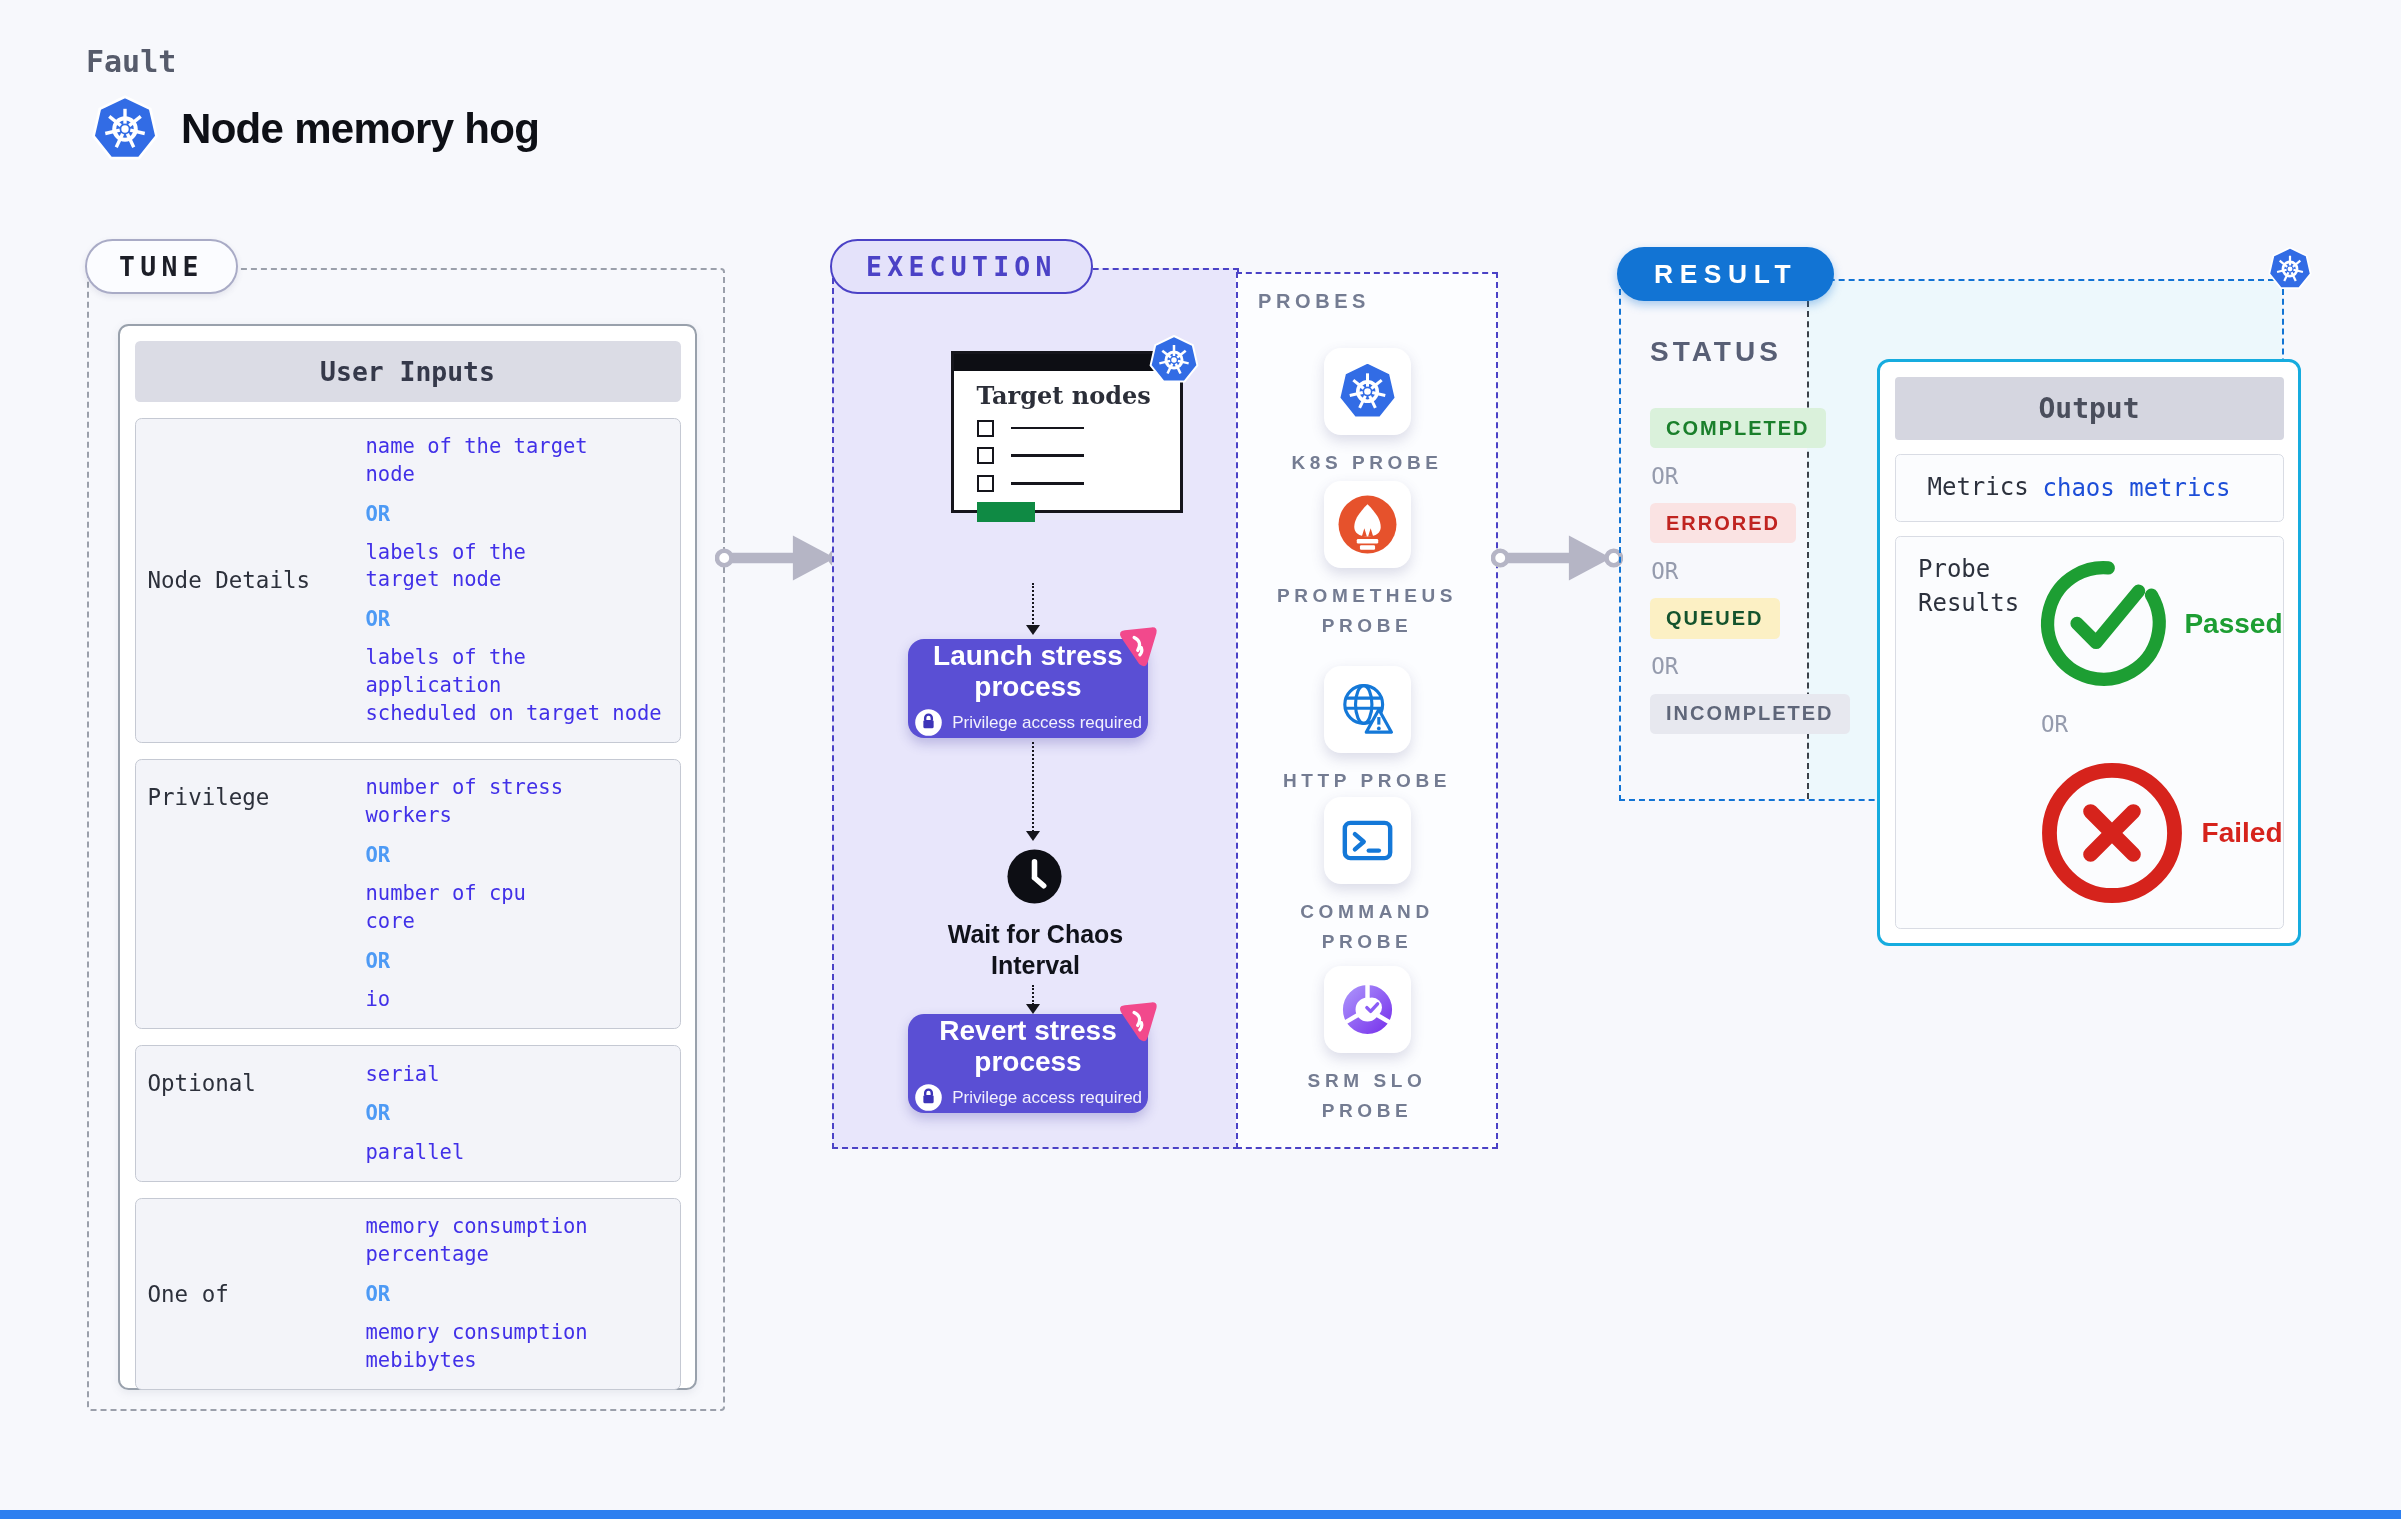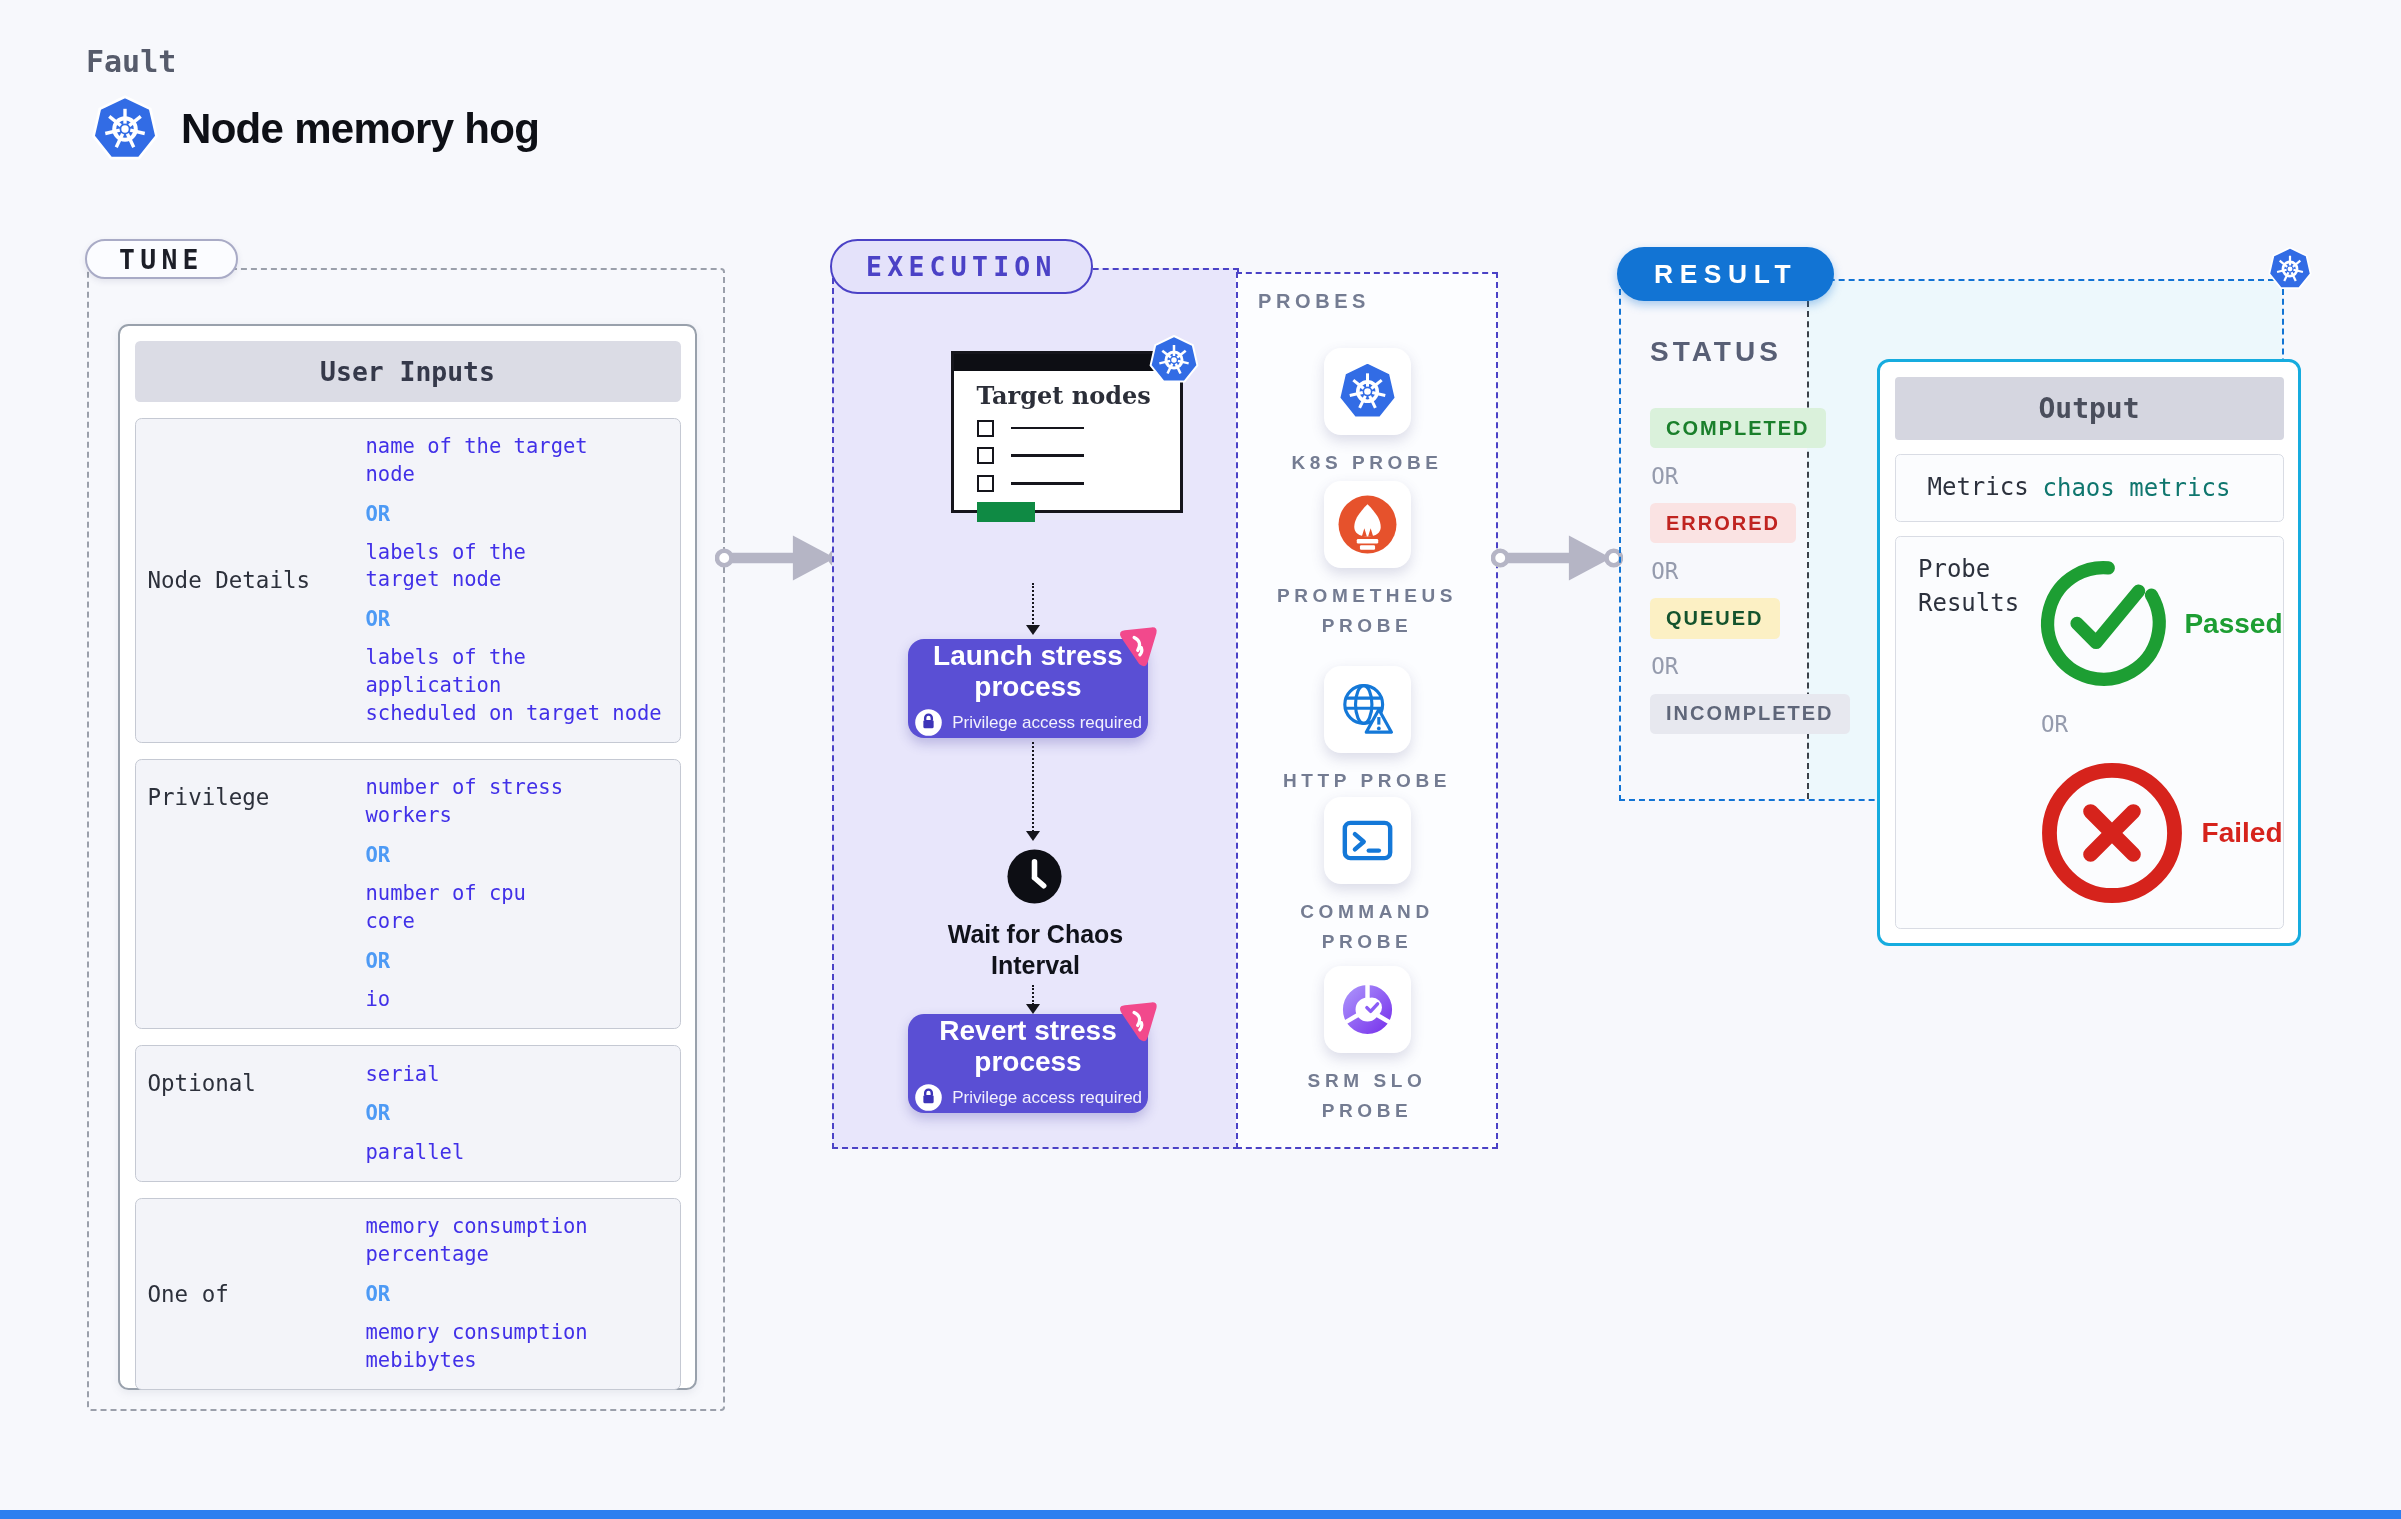--- a/index.html
+++ b/index.html
@@ -13,21 +13,21 @@
   
   .kicker { position:absolute; left:86px; top:44px; font-family:"DejaVu Sans Mono",monospace;
             font-size:30px; font-weight:bold; color:#565b6b; }
   .title-row { position:absolute; left:90px; top:94px; display:flex; align-items:center; gap:21px; }
   .title-k8s { width:70px; height:70px; }
   .page-title { font-size:42px; font-weight:800; color:#0e1016; letter-spacing:-0.7px; }
 
   
   .pill { position:absolute; display:flex; align-items:center; justify-content:center;
           border-radius:32px; font-weight:bold; z-index:5; }
-  .pill-tune { left:85px; top:239px; height:40px; padding:0 32px; background:#fbfcff;
+  .pill-tune { left:85px; top:239px; height:55px; padding:0 32px; background:#fbfcff;
                border:2px solid #a9abc6; color:#1c1e27; font-family:"DejaVu Sans Mono",monospace;
                font-size:26.4px; letter-spacing:5.3px; box-shadow:0 2.6px 6.6px rgba(80,80,120,.12); }
   .pill-exec { left:830px; top:239px; height:55px; padding:0 34px; background:#e4e2fa;
                border:2.6px solid #4b42c6; color:#4b42c6; font-family:"DejaVu Sans Mono",monospace;
                font-size:26.4px; letter-spacing:5.3px; }
   .pill-result { left:1617px; top:247px; height:54px; padding:0 37px; background:#1274d4;
                  color:#ffffff; font-size:26.4px; letter-spacing:6.6px;
                  box-shadow:0 4px 9.2px rgba(18,116,212,.35); }
 
   
@@ -129,21 +129,21 @@
   .output-panel { position:absolute; left:215px; top:78px; width:424px; background:#ffffff;
                   border:3.3px solid #16acdf; border-radius:12px; padding:14.5px;margin-left:41px; }
   .output-header { height:63px; background:#d5d6e0; border-radius:4px; margin-bottom:14.5px;
                    display:flex; align-items:center; justify-content:center;
                    font-family:"DejaVu Sans Mono",monospace; font-size:28px; font-weight:bold; color:#4a4e5c; }
   .output-row { border:1.3px solid #d9dce4; border-radius:5.3px; background:#fbfcfe;
                 padding:16px 0 16px 22.5px; display:flex; margin-bottom:14.5px; }
   .output-row:last-child { margin-bottom:0; }
   .output-row-label { width:115px; flex:none; font-family:"DejaVu Sans Mono",monospace;
                       font-size:24px; color:#2c313d; line-height:1.4; }
-  .output-row-value { font-family:"DejaVu Sans Mono",monospace; font-size:24px; color:#0f766e; }
+  .output-row-value { font-family:"DejaVu Sans Mono",monospace; font-size:24px; color:#1d4ed8; }
   .row-metrics { align-items:center;padding-left:32px; }
   .probe-results-col { display:flex; flex-direction:column; }
   .pr-line { display:flex; align-items:center; gap:10.6px; }
   .pr-line svg { width:33px; height:33px; }
   .pr-passed { font-size:28px; font-weight:800; color:#1d9e33; }
   .pr-failed { font-size:28px; font-weight:800; color:#d6231c; }
   .pr-or { font-family:"DejaVu Sans Mono",monospace; font-size:22.5px; color:#959bad; margin:17px 0 17px 8px; }
 
   .bottom-bar { position:absolute; left:0; bottom:0; width:100%; height:9.2px; background:#2d7ff0; }
 </style>

